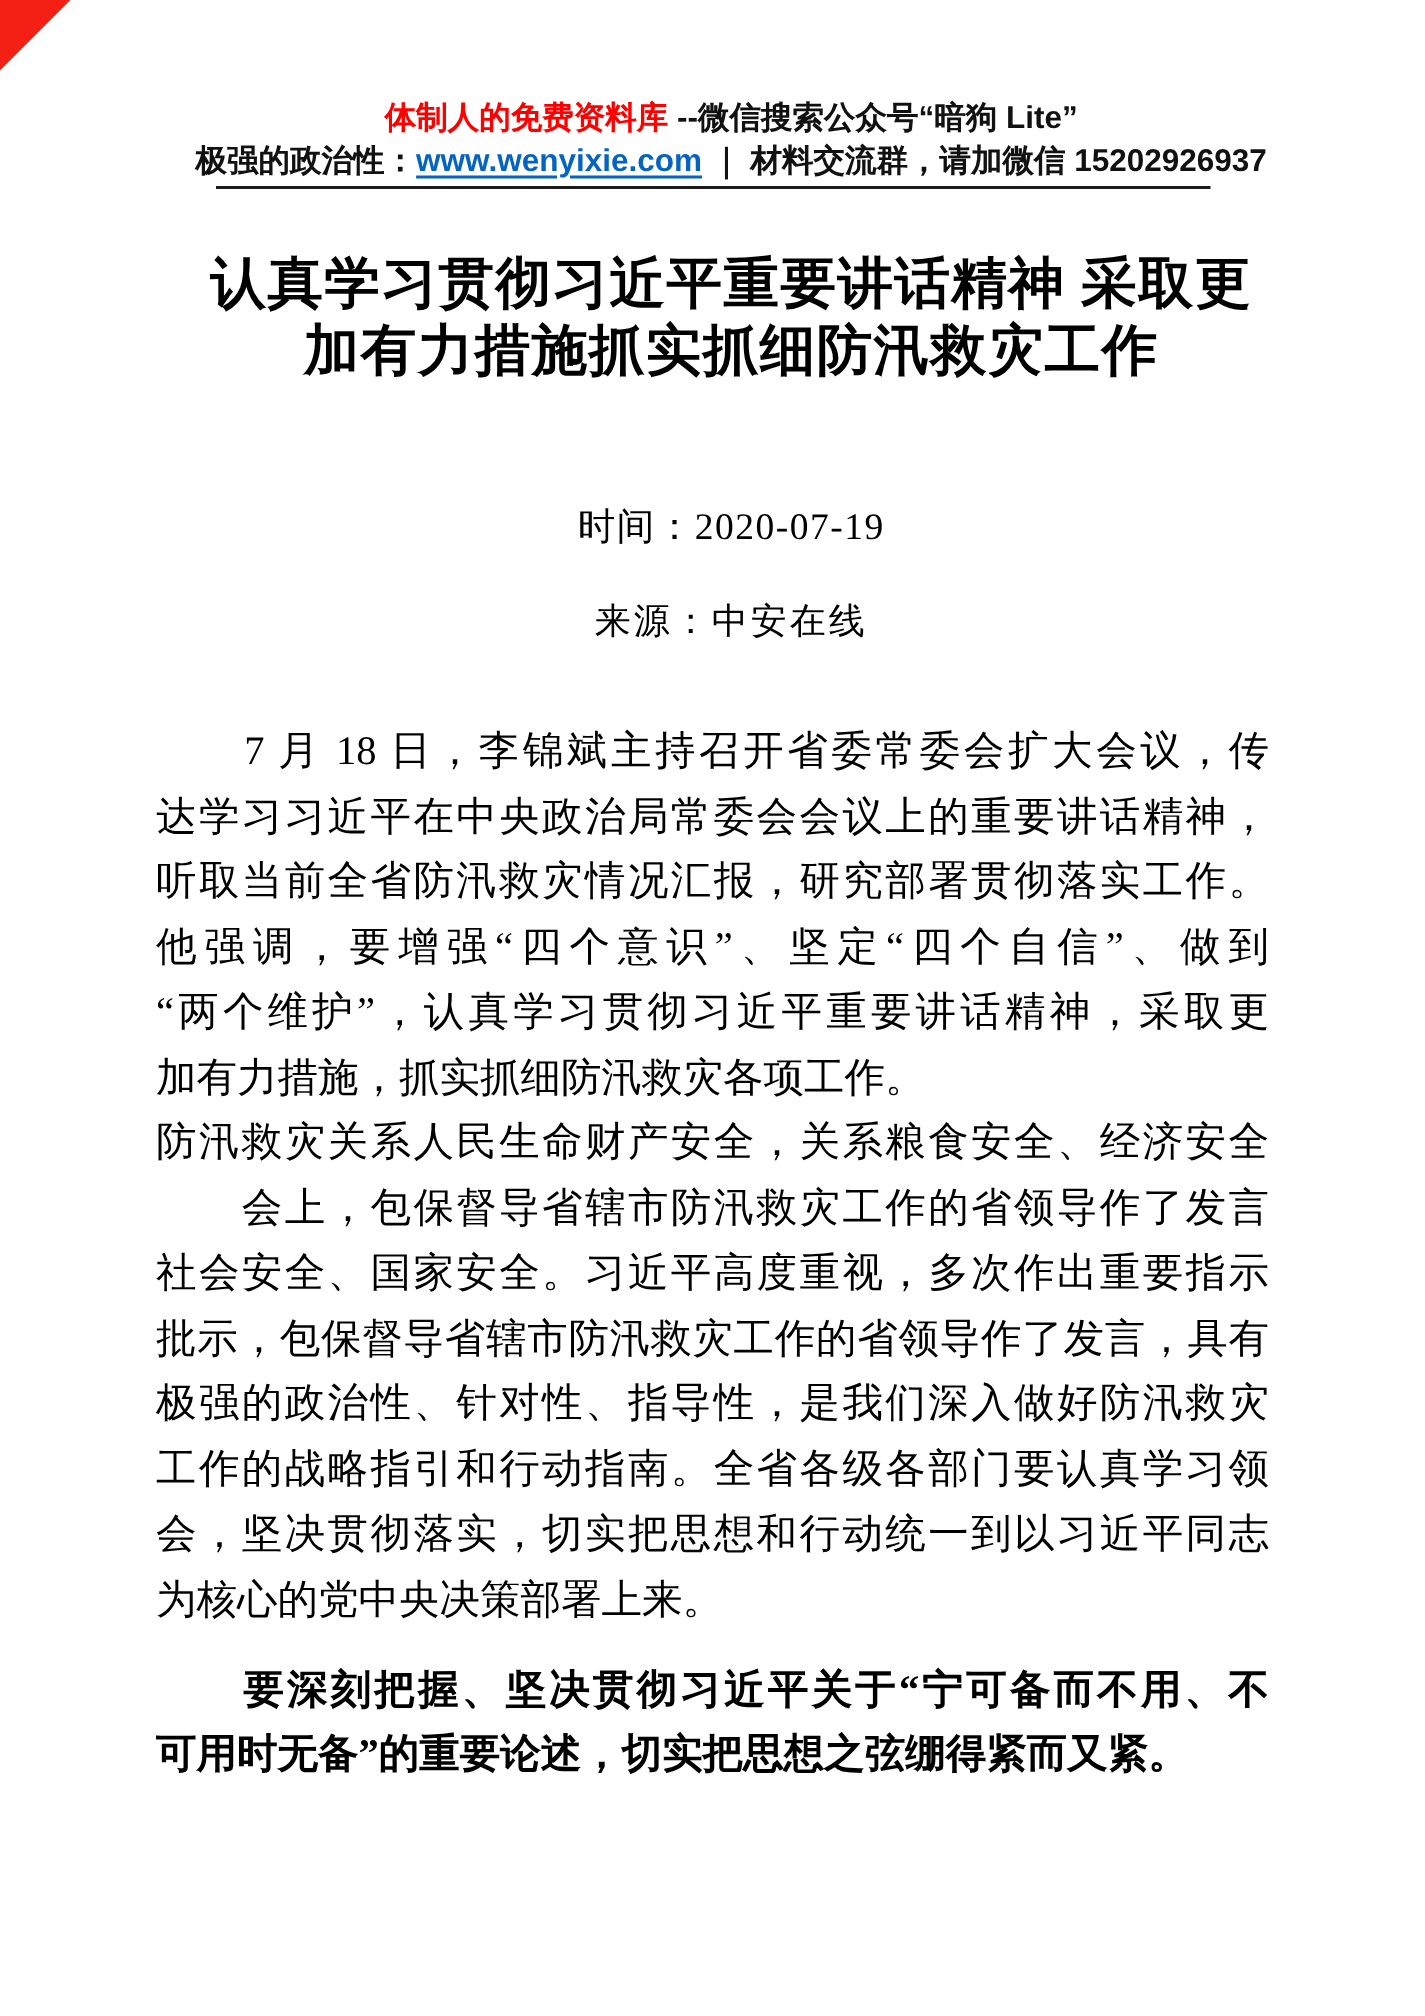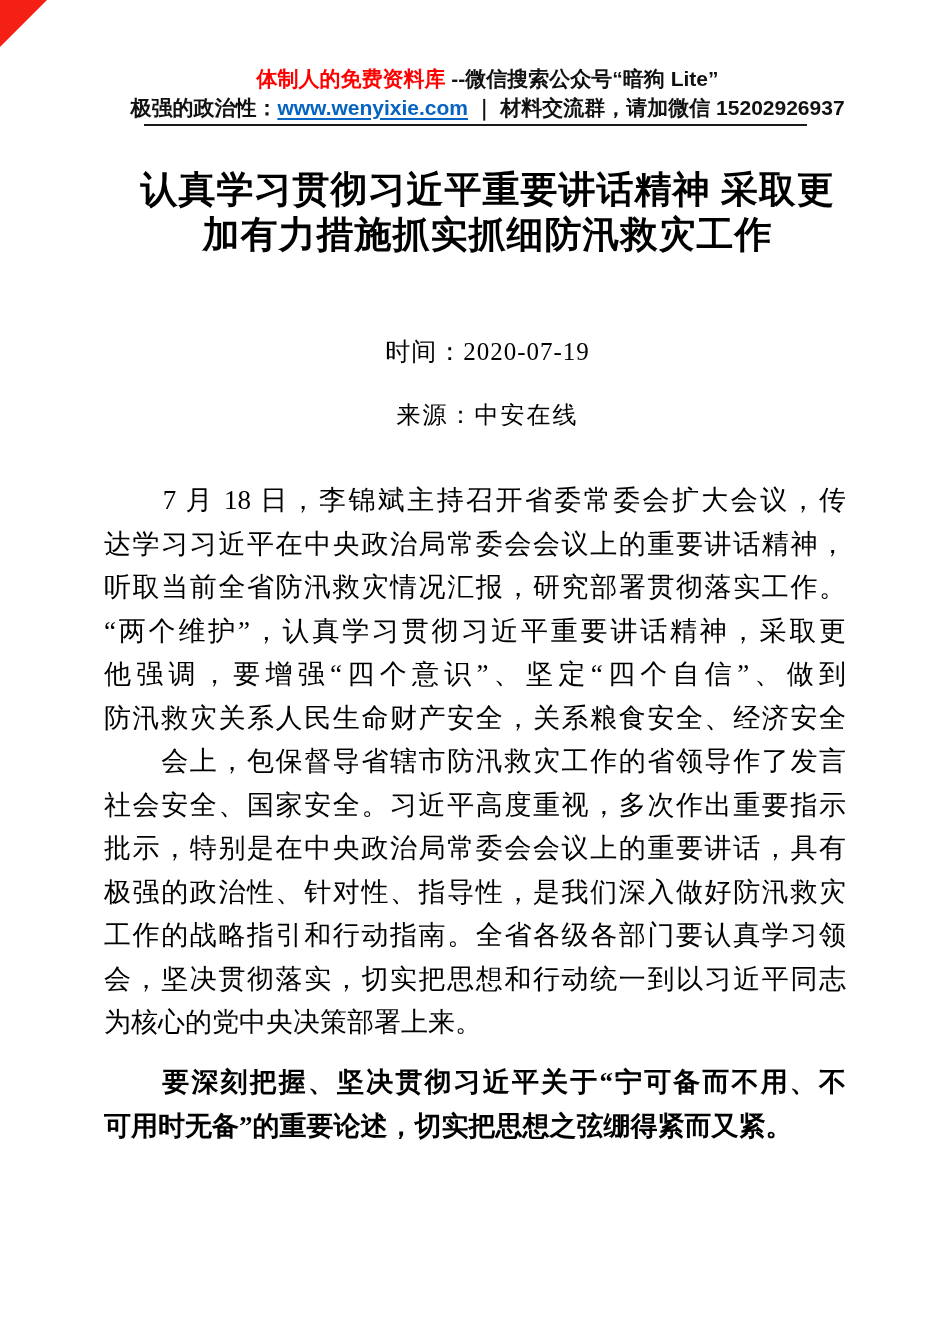--- a/index.html
+++ b/index.html
@@ -62,28 +62,29 @@
 
   <div class="meta-time">时间：2020-07-19</div>
 
   <div class="meta-source">来源：中安在线</div>
 
   <div class="body">
     <div class="para">
         <div class="bline">　　7 月 18 日，李锦斌主持召开省委常委会扩大会议，传</div>
         <div class="bline">达学习习近平在中央政治局常委会会议上的重要讲话精神，</div>
         <div class="bline">听取当前全省防汛救灾情况汇报，研究部署贯彻落实工作。</div>
+        <div class="bline">他强调，要增强“四个意识”、坚定“四个自信”、做到</div>
         <div class="bline">“两个维护”，认真学习贯彻习近平重要讲话精神，采取更</div>
-        <div class="bline">他强调，要增强“四个意识”、坚定“四个自信”、做到</div>
+        <div class="bline last">加有力措施，抓实抓细防汛救灾各项工作。</div>
       </div>
     <div class="para">
         <div class="bline">防汛救灾关系人民生命财产安全，关系粮食安全、经济安全</div>
         <div class="bline">　　会上，包保督导省辖市防汛救灾工作的省领导作了发言</div>
         <div class="bline">社会安全、国家安全。习近平高度重视，多次作出重要指示</div>
-        <div class="bline">批示，特别是在中央政治局常委会会议上的重要讲话，具有</div>
+        <div class="bline">批示，包保督导省辖市防汛救灾工作的省领导作了发言，具有</div>
         <div class="bline">极强的政治性、针对性、指导性，是我们深入做好防汛救灾</div>
         <div class="bline">工作的战略指引和行动指南。全省各级各部门要认真学习领</div>
         <div class="bline">会，坚决贯彻落实，切实把思想和行动统一到以习近平同志</div>
         <div class="bline last">为核心的党中央决策部署上来。</div>
       </div>
     <div class="para bold">
         <div class="bline">　　要深刻把握、坚决贯彻习近平关于“宁可备而不用、不</div>
         <div class="bline last">可用时无备”的重要论述，切实把思想之弦绷得紧而又紧。</div>
       </div>
   </div>

